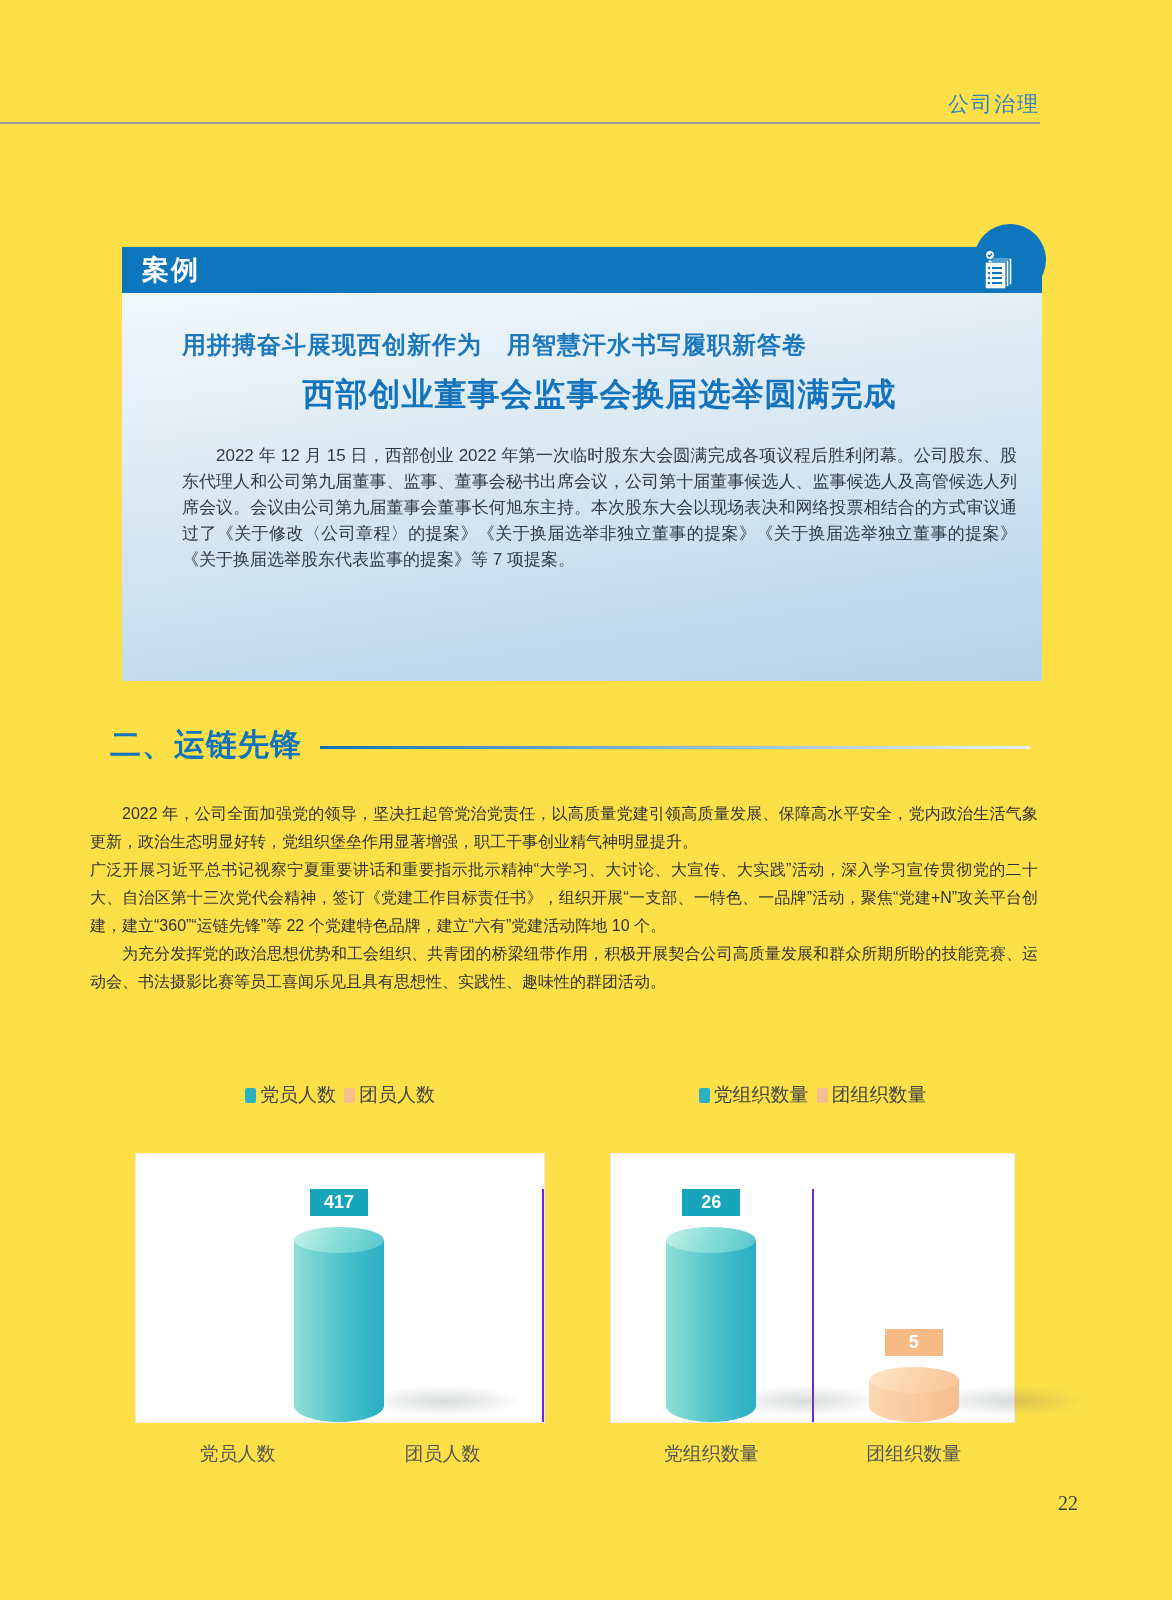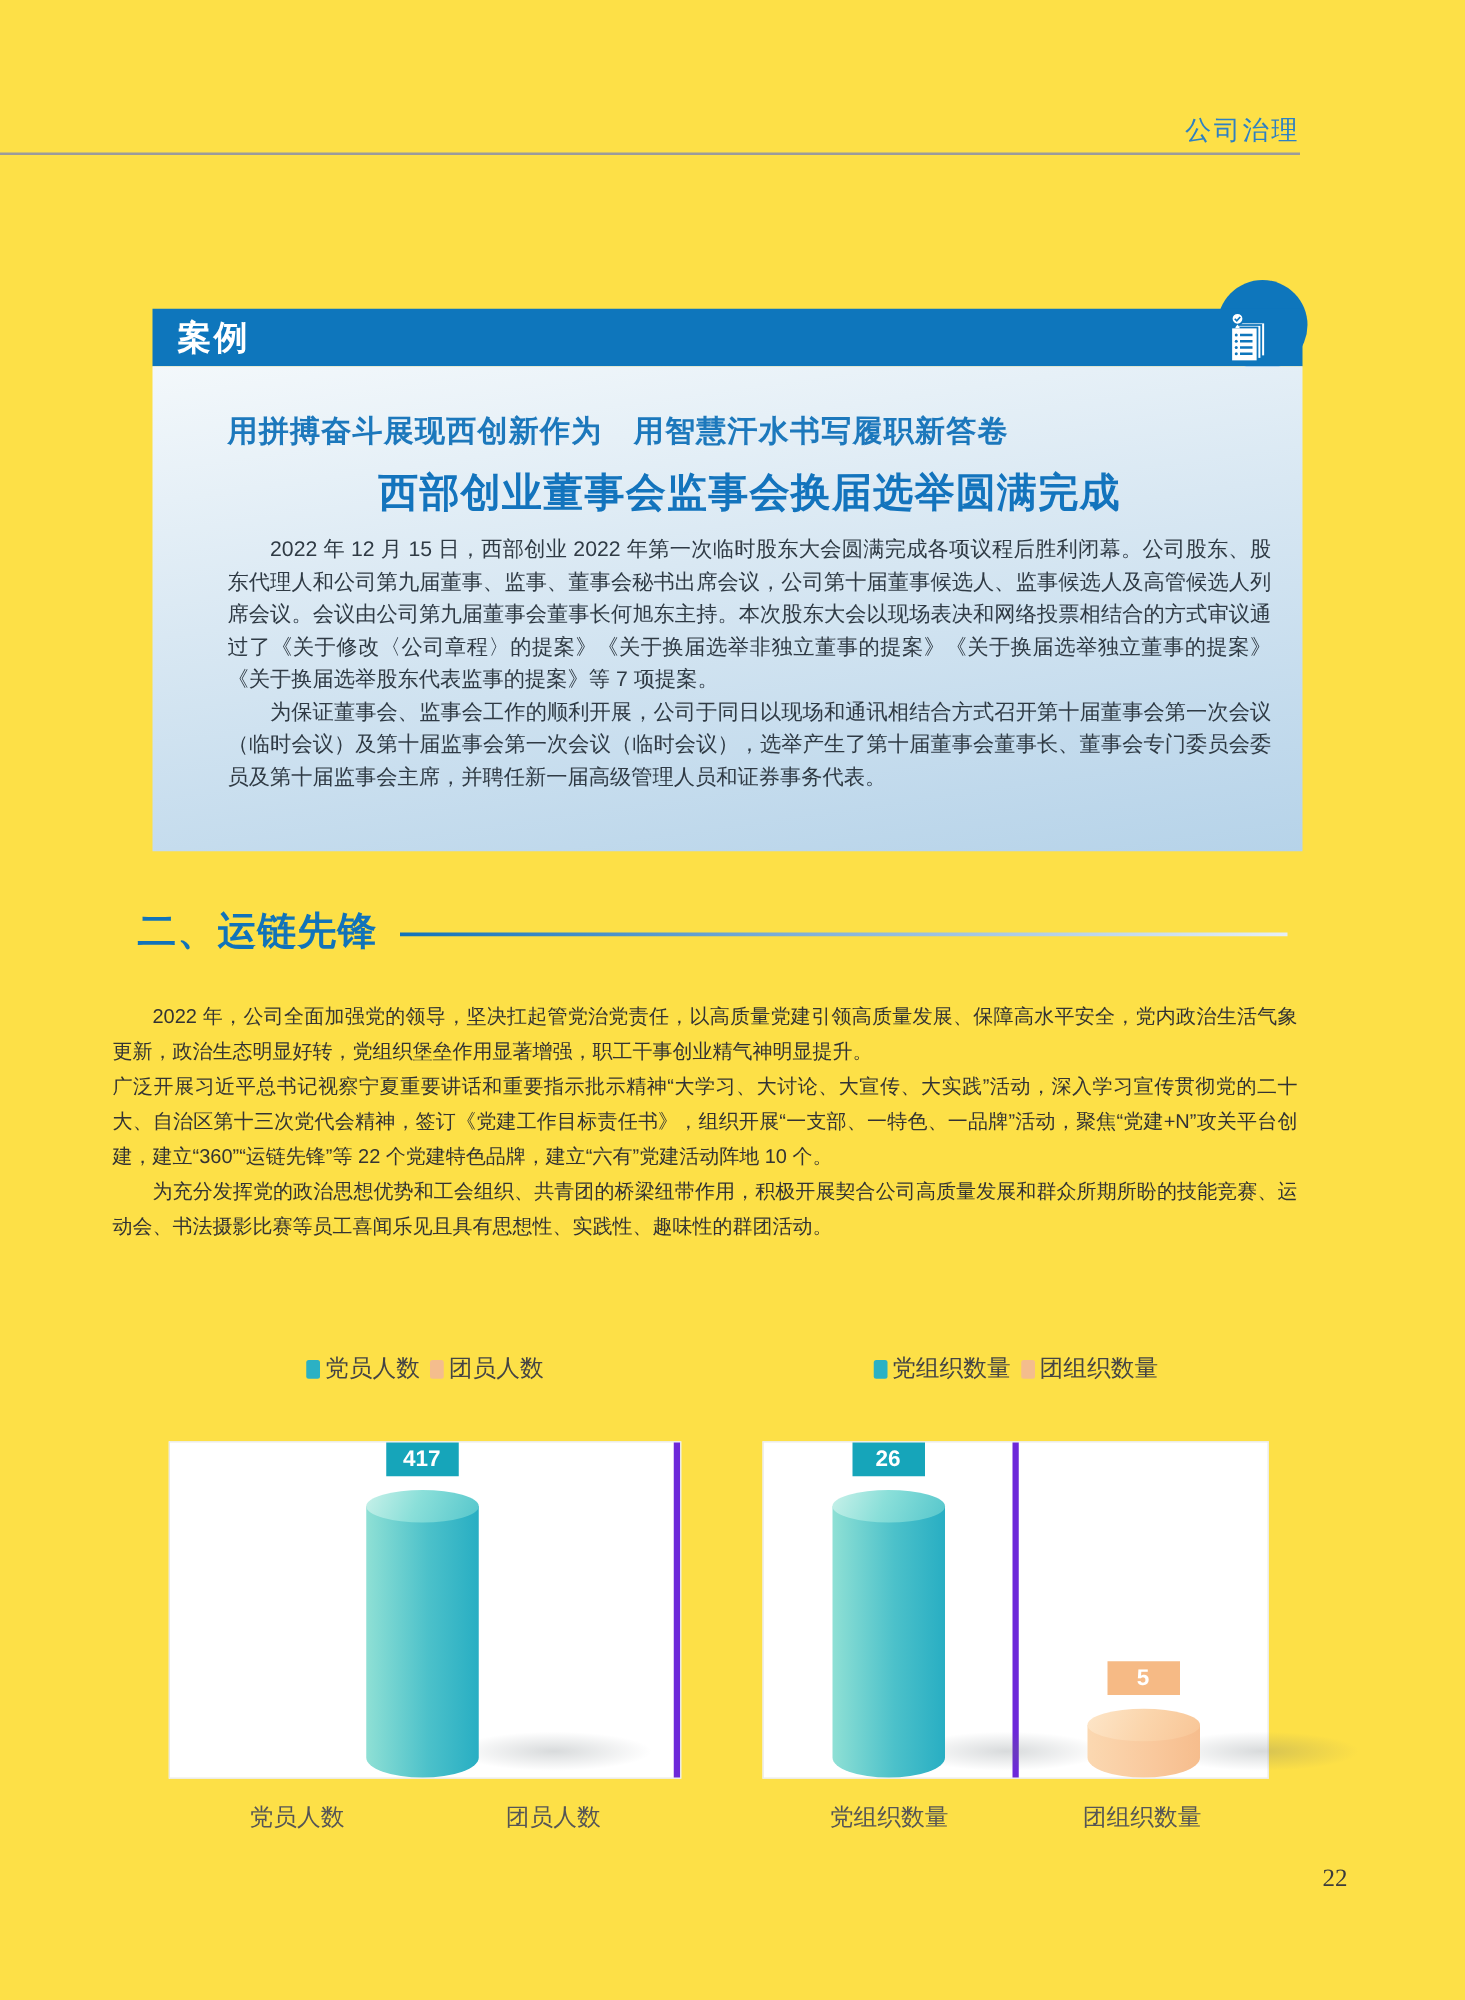--- a/index.html
+++ b/index.html
@@ -39,21 +39,21 @@
     position:relative; z-index:1; height:388px;
     background:linear-gradient(172deg,#f3f8fb 0%, #d9e8f3 42%, #b6d3e9 100%);
     padding:36px 25px 0 60px;
   }
   .case-subtitle {
     color:#1c78bc; font-weight:700; font-size:24px;
     margin-bottom:12px; letter-spacing:1px;
   }
   .case-title {
     text-align:center; color:#1374bd; font-weight:700; font-size:32px;
-    letter-spacing:1px; margin-bottom:10px;
+    letter-spacing:1px; margin-bottom:26px;
   }
   .case-para {
     font-size:17px; line-height:26px; color:#2f3a44;
     text-align:justify; text-indent:2em;
   }
 
   
   .section-head {
     position:absolute; left:110px; top:724px; width:920px;
     display:flex; align-items:center;
@@ -90,21 +90,21 @@
   .legend .item { display:flex; align-items:center; }
 
   .panel {
     margin-top:46px; height:270px; background:#fff;
     border:1px solid #e9e9e9; display:flex; position:relative;
   }
   .chart-col {
     flex:1; position:relative; display:flex; flex-direction:column;
     align-items:center; justify-content:flex-end;
   }
-  .chart-col.first { border-right:5px solid #6d28d9; }
+  .chart-col.first { border-right:2px solid #6d28d9;margin-top:35px; }
 
   .badge {
     width:58px; height:27px; line-height:27px; text-align:center;
     color:#fff; font-weight:700; font-size:18px; margin-bottom:24px; z-index:2;
   }
   .badge.teal { background:#16a5ba; }
   .badge.orange { background:#f6ba85; }
 
   .cyl { position:relative; width:90px; z-index:1; }
   .cyl .body {
@@ -160,21 +160,20 @@
         <circle cx="11" cy="34" r="1.2" fill="#0e76bc"></circle>
         <circle cx="12" cy="6" r="4.6" fill="#ffffff" stroke="#0e76bc" stroke-width="1.4"></circle>
         <path d="M9.8 6 L11.4 7.6 L14.2 4.6" fill="none" stroke="#0e76bc" stroke-width="1.4"></path>
         <path d="M12 10.6 L10 13.6 L14 13.6 Z" fill="#ffffff"></path>
       </svg>
     </div>
     <div class="case-content">
       <div class="case-subtitle">用拼搏奋斗展现西创新作为　用智慧汗水书写履职新答卷</div>
       <div class="case-title">西部创业董事会监事会换届选举圆满完成</div>
       <p class="case-para">2022 年 12 月 15 日，西部创业 2022 年第一次临时股东大会圆满完成各项议程后胜利闭幕。公司股东、股东代理人和公司第九届董事、监事、董事会秘书出席会议，公司第十届董事候选人、监事候选人及高管候选人列席会议。会议由公司第九届董事会董事长何旭东主持。本次股东大会以现场表决和网络投票相结合的方式审议通过了《关于修改〈公司章程〉的提案》《关于换届选举非独立董事的提案》《关于换届选举独立董事的提案》《关于换届选举股东代表监事的提案》等 7 项提案。</p>
-      <p class="case-para">为保证董事会、监事会工作的顺利开展，公司于同日以现场和通讯相结合方式召开第十届董事会第一次会议（临时会议）及第十届监事会第一次会议（临时会议），选举产生了第十届董事会董事长、董事会专门委员会委员及第十届监事会主席，并聘任新一届高级管理人员和证券事务代表。</p>
     </div>
   </div>
 
   <div class="section-head">
     <span class="section-title">二、运链先锋</span>
     <span class="section-rule"></span>
   </div>
 
   <div class="body-text">
     <p class="indent">2022 年，公司全面加强党的领导，坚决扛起管党治党责任，以高质量党建引领高质量发展、保障高水平安全，党内政治生活气象更新，政治生态明显好转，党组织堡垒作用显著增强，职工干事创业精气神明显提升。</p>

